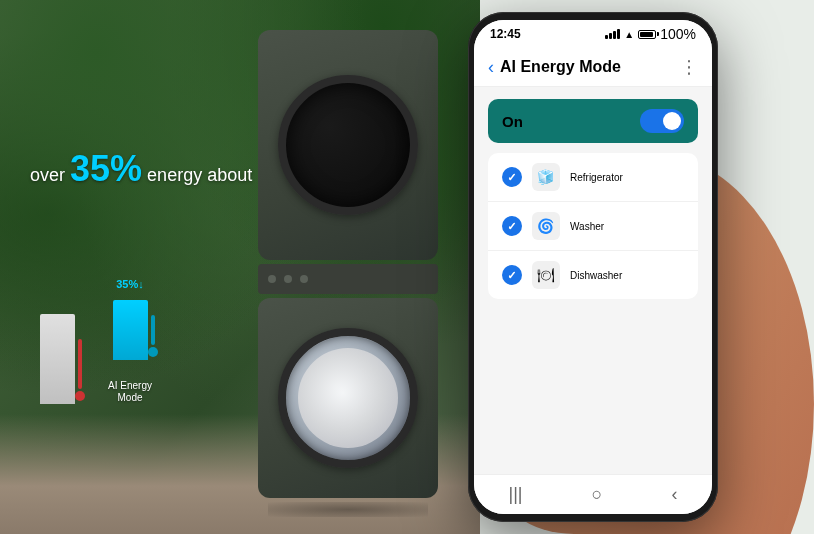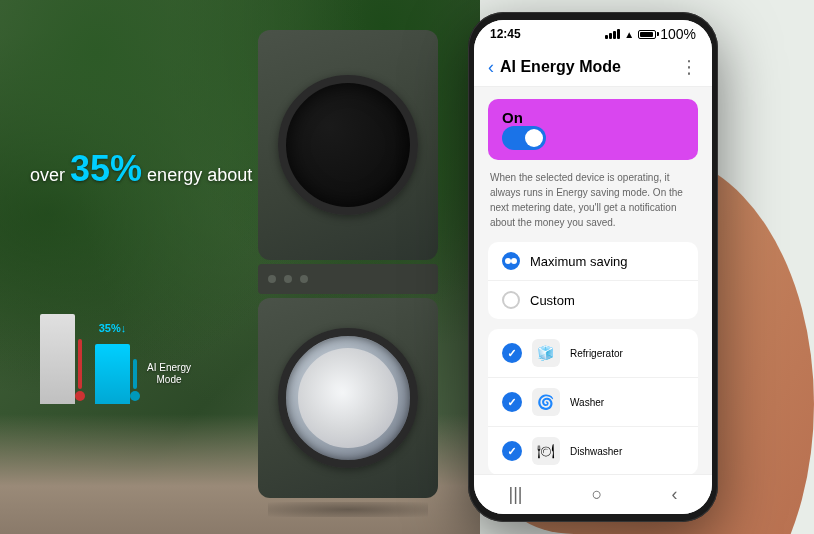--- a/index.html
+++ b/index.html
@@ -84,23 +84,23 @@
       position: absolute;
       bottom: 130px;
       left: 40px;
       display: flex;
       align-items: flex-end;
       gap: 20px;
     }
 
     .bar-group {
       display: flex;
-      flex-direction: row;
-      align-items: center;
-      gap: 4px;
+      flex-direction: column;
+      align-items: center;
+      gap: 20px;
     }
 
     .bar-label {
       color: white;
       font-size: 10px;
       text-align: center;
       max-width: 70px;
       text-shadow: 0 1px 2px rgba(0,0,0,0.5);
       line-height: 1.2;
     }
@@ -372,28 +372,27 @@
     .app-content {
       flex: 1;
       overflow-y: auto;
       background: #f5f5f5;
       padding: 12px 14px;
     }
     .app-content::-webkit-scrollbar { display: none; }
 
     
     .toggle-row {
-      background: #d946ef;
+      background: #0f766e;
       border-radius: 10px;
       padding: 10px 14px;
       display: flex;
-      align-items: flex-start;
+      align-items: center;
       justify-content: space-between;
       margin-bottom: 10px;
-      flex-direction: column;
     }
 
     .toggle-label {
       font-size: 15px;
       font-weight: 600;
       color: #000;
     }
 
     .toggle-switch {
       width: 44px;
@@ -641,34 +640,21 @@
       <span class="more-icon">⋮</span>
     </div>
 
     <div class="app-content">
 
       <div class="toggle-row">
         <span class="toggle-label">On</span>
         <div class="toggle-switch"></div>
       </div>
 
-      <p class="description">When the selected device is operating, it always runs in Energy saving mode. On the next metering date, you'll get a notification about the money you saved.</p>
-
-      <div class="radio-group">
-        <div class="radio-item">
-          <div class="radio-circle selected">
-            <div style="width:6px;height:6px;border-radius:50%;background:white;"></div>
-          </div>
-          <span class="radio-text">Maximum saving</span>
-        </div>
-        <div class="radio-item">
-          <div class="radio-circle unselected"></div>
-          <span class="radio-text">Custom</span>
-        </div>
-      </div>
+
 
       <div class="device-list">
 
         <div class="device-item">
           <div class="check-circle">
             <span class="check-mark">✓</span>
           </div>
           <div class="device-icon-box">🧊</div>
           <span class="device-name">Refrigerator</span>
         </div>

